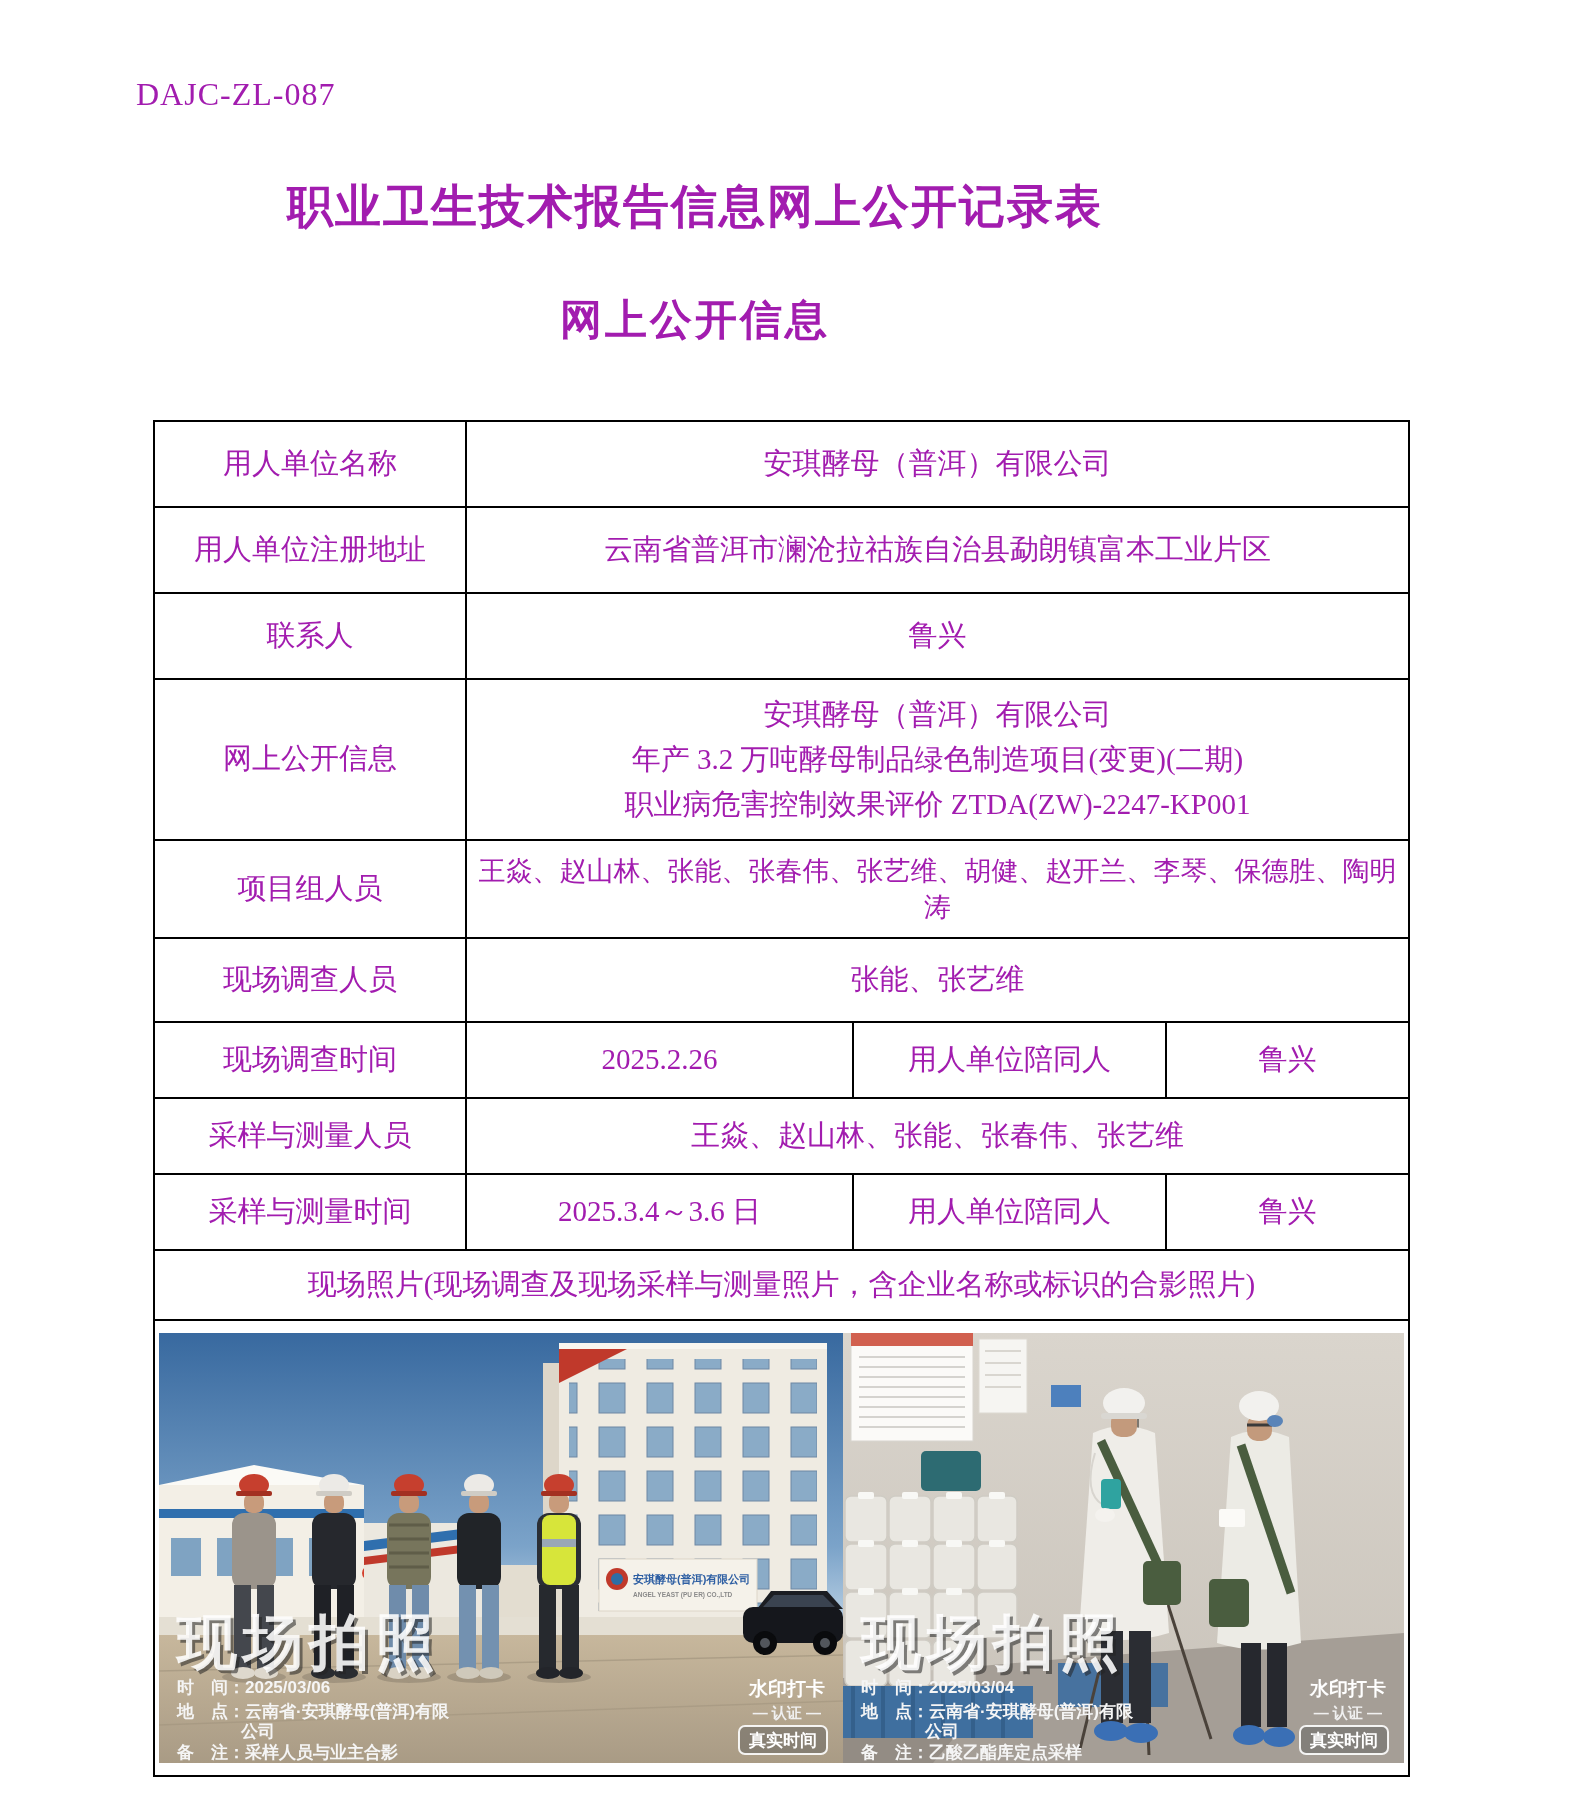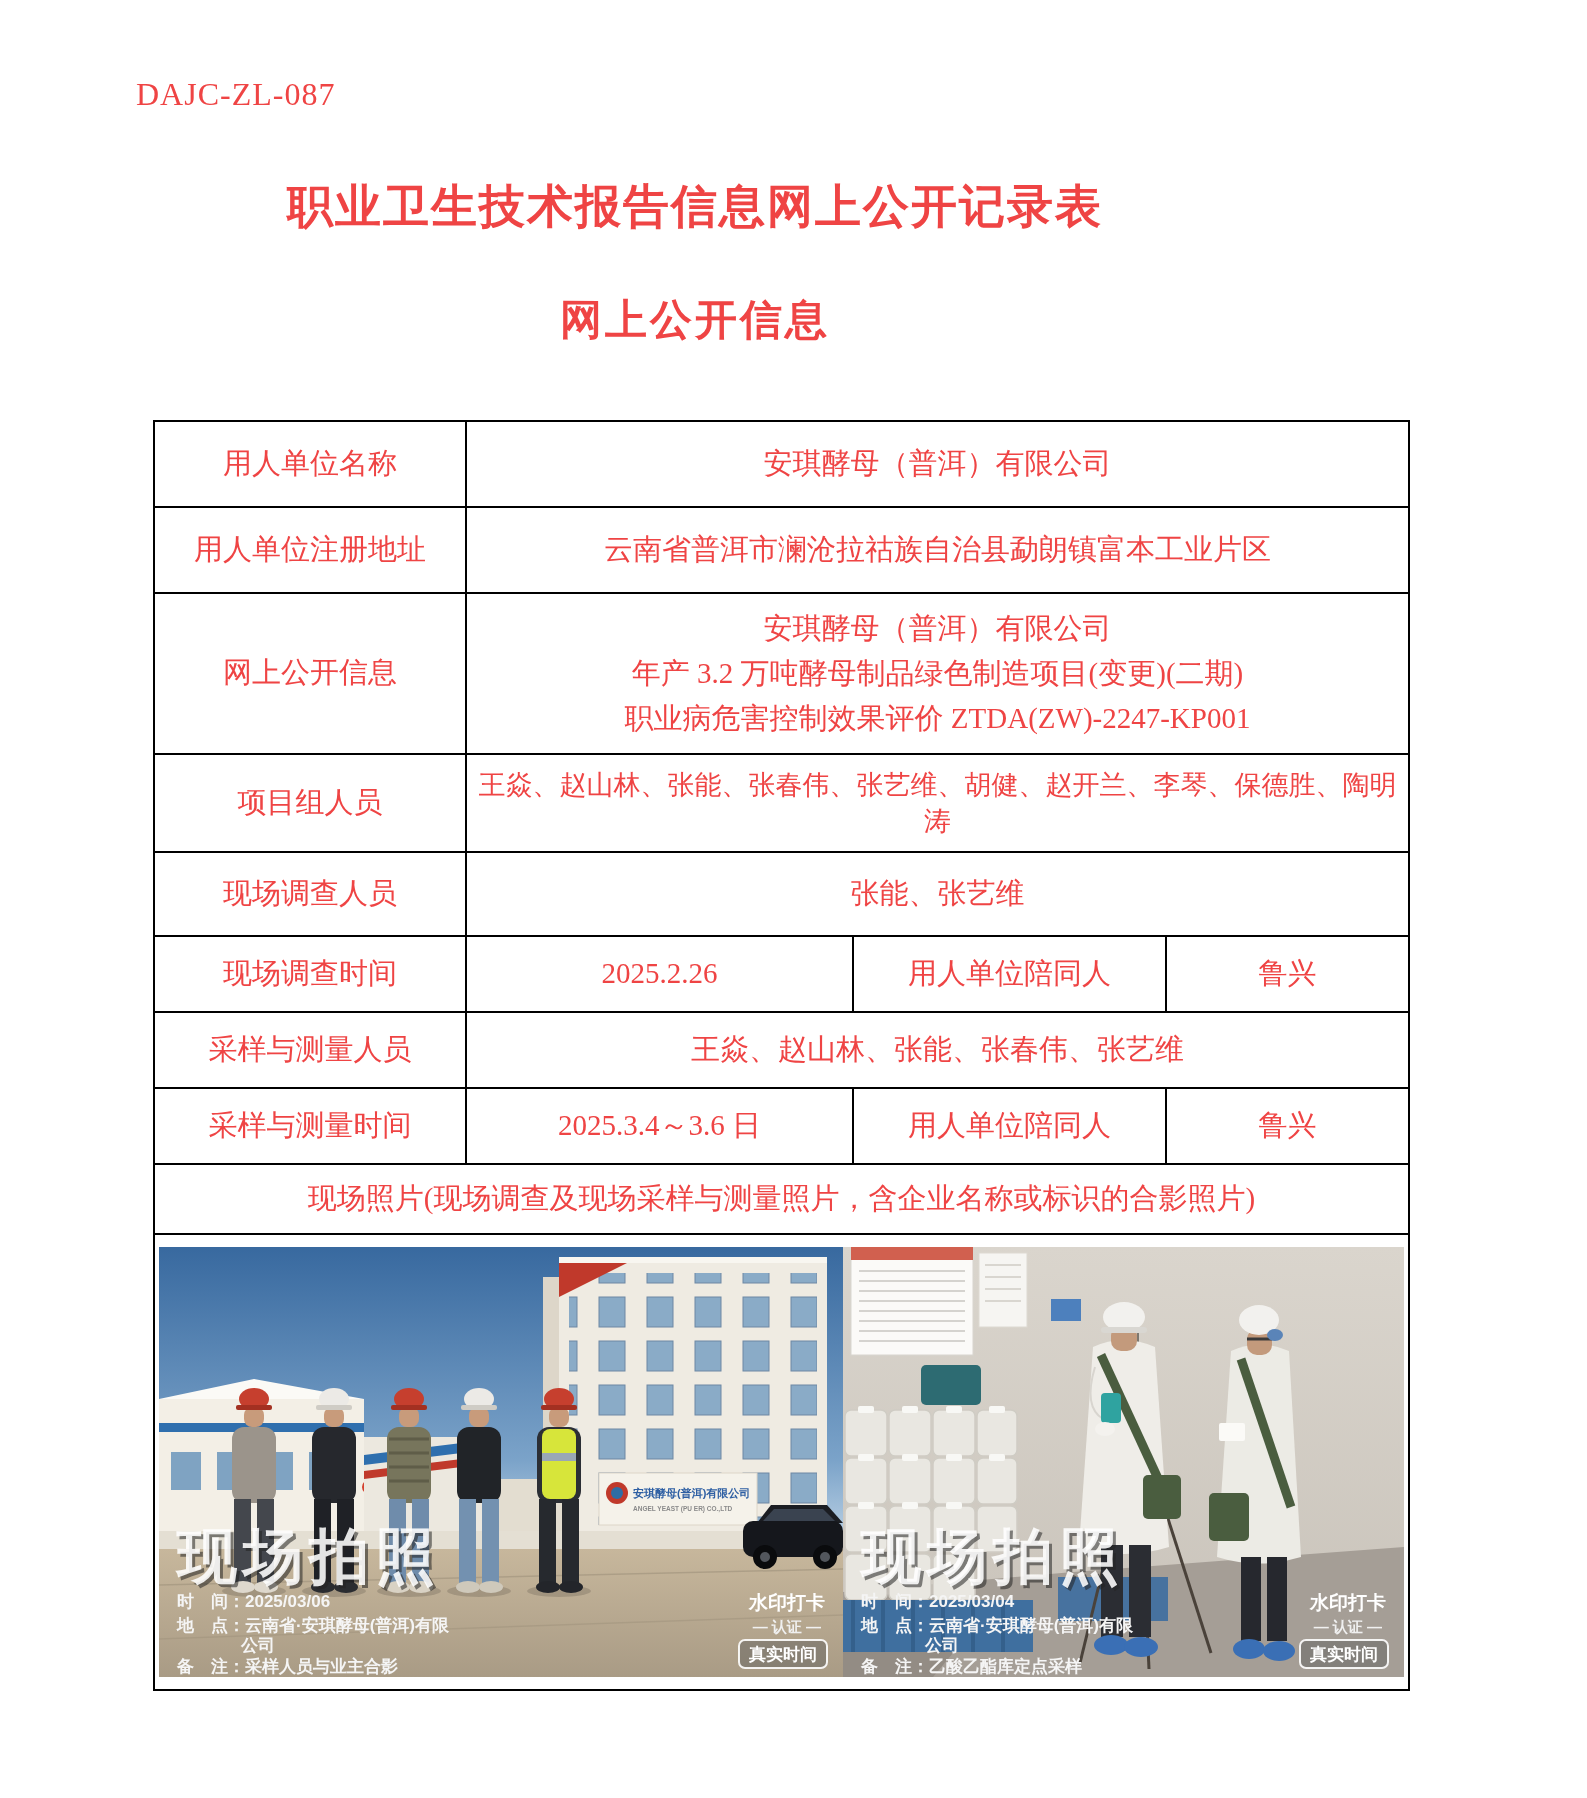--- a/index.html
+++ b/index.html
@@ -1,21 +1,21 @@
 <!DOCTYPE html>
 <html><head>
 <meta charset="utf-8">
 <style>
   html,body{margin:0;padding:0;background:#ffffff;}
   .page{
     position:relative;
     width:1587px;height:1798px;
     background:#ffffff;
     font-family:"Liberation Serif","DejaVu Serif",serif;
-    color:#ef4444;
+    color:#a21caf;
     overflow:hidden;
   }
   .doc-code{
     position:absolute;left:136px;top:76px;
     font-size:32px;letter-spacing:1px;
   }
   .title{
     position:absolute;left:0;top:176px;width:1390px;
     text-align:center;font-size:46px;font-weight:bold;letter-spacing:2px;
   }
@@ -69,20 +69,24 @@
         <col style="width:243px">
     </colgroup>
     <tbody>
         <tr style="height:86px">
       <td>用人单位名称</td>
       <td colspan="3">安琪酵母（普洱）有限公司</td>
     </tr>
     <tr style="height:86px">
       <td>用人单位注册地址</td>
       <td colspan="3">云南省普洱市澜沧拉祜族自治县勐朗镇富本工业片区</td>
+    </tr>
+    <tr style="height:86px">
+      <td>联系人</td>
+      <td colspan="3">鲁兴</td>
     </tr>
     <tr style="height:144px">
       <td>网上公开信息</td>
       <td colspan="3">
         <div class="report-lines">
           <div>安琪酵母（普洱）有限公司</div>
           <div>年产 3.2 万吨酵母制品绿色制造项目(变更)(二期)</div>
           <div>职业病危害控制效果评价 ZTDA(ZW)-2247-KP001</div>
         </div>
       </td>

